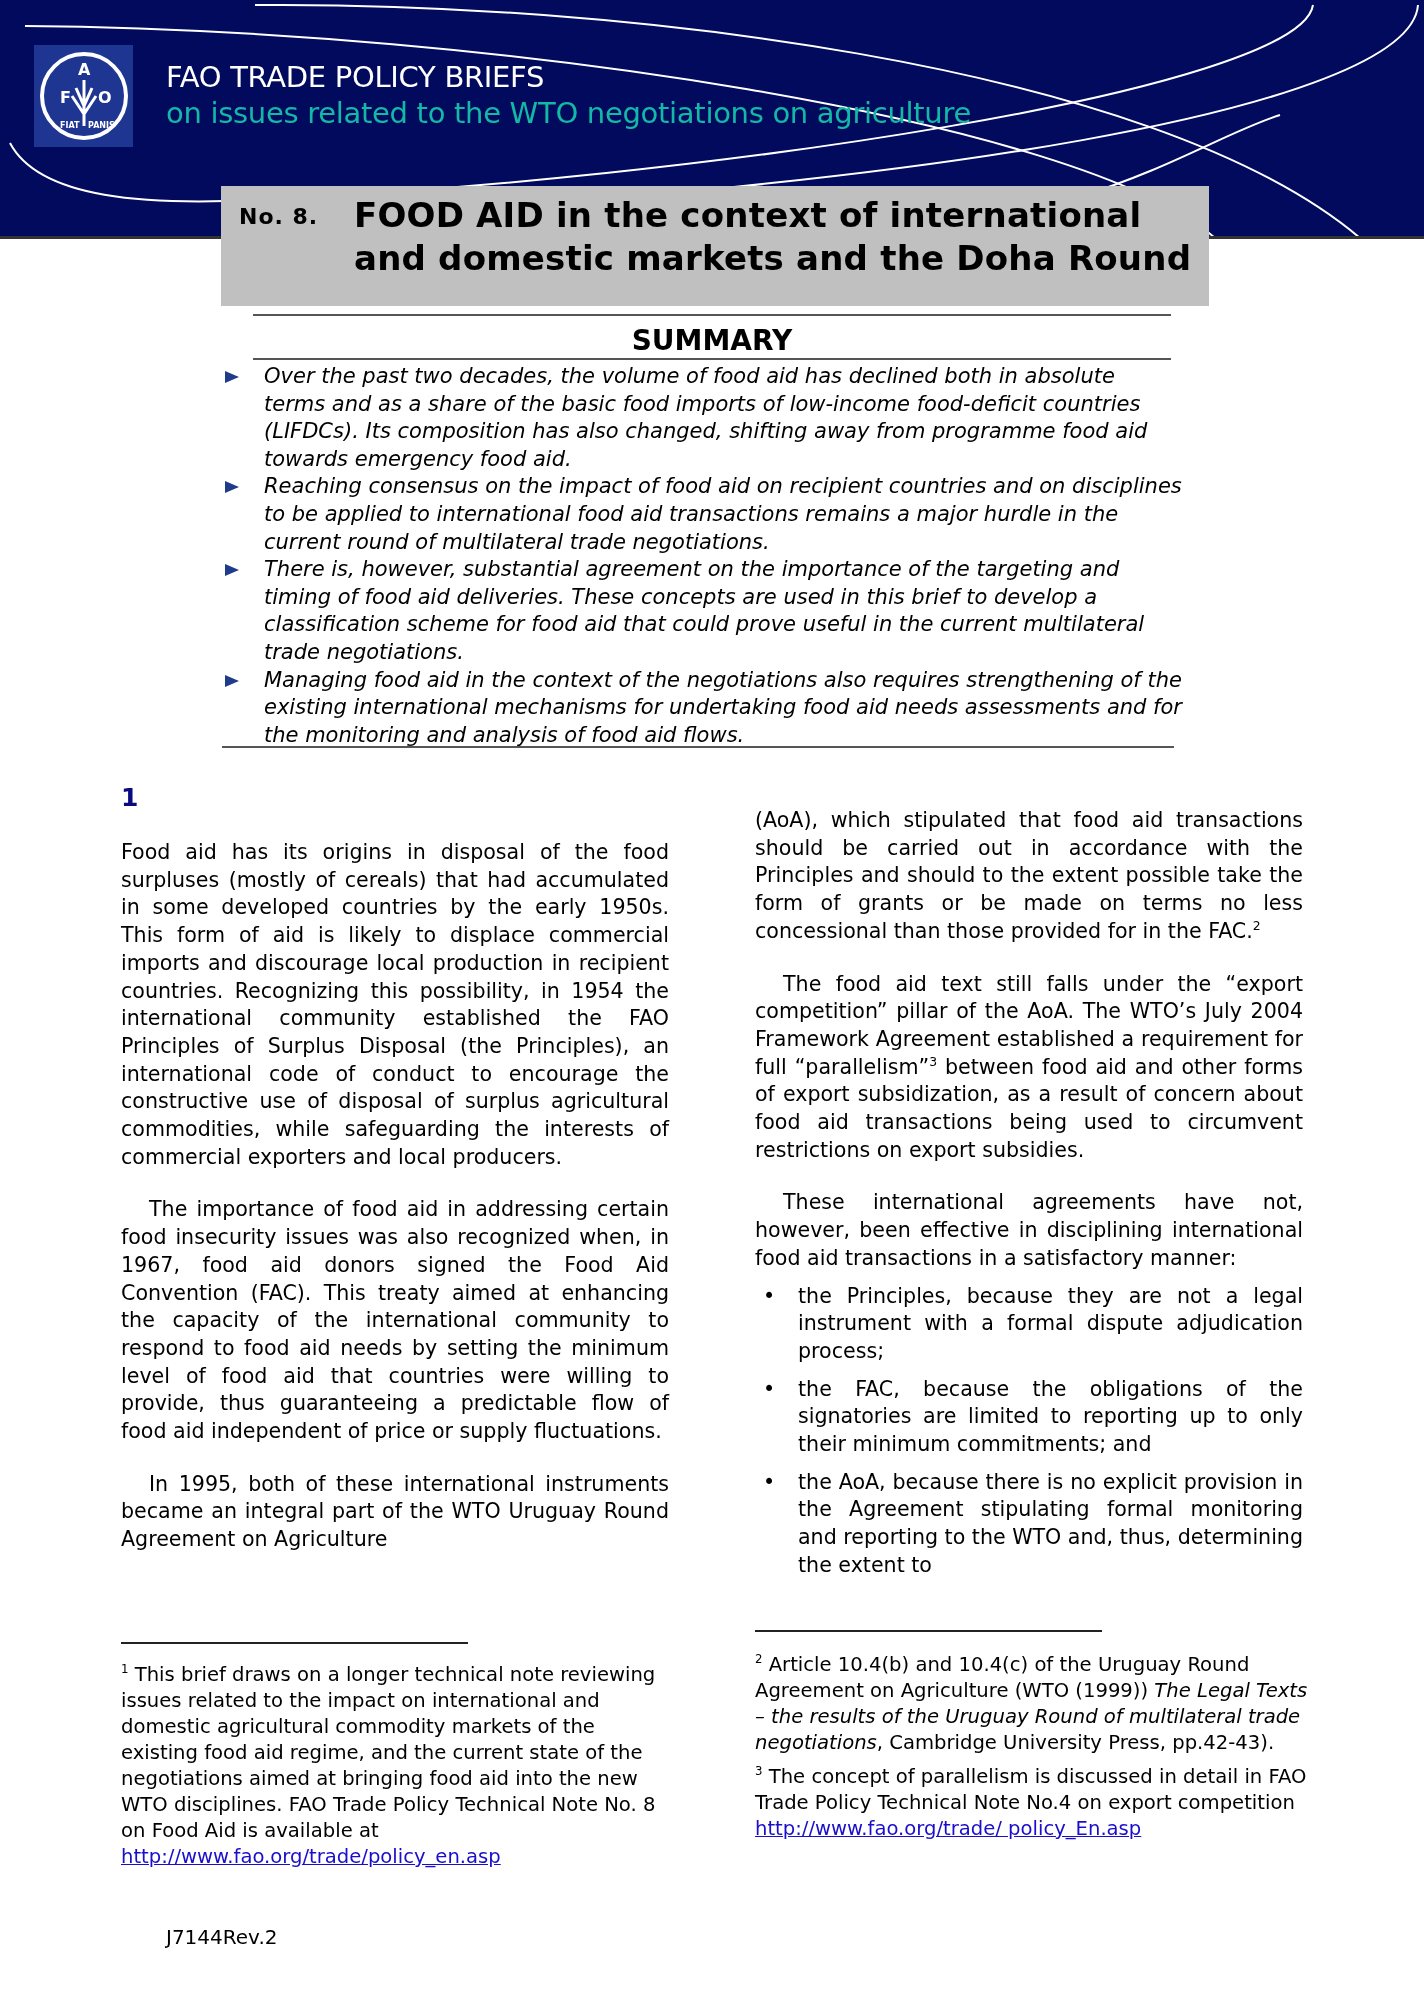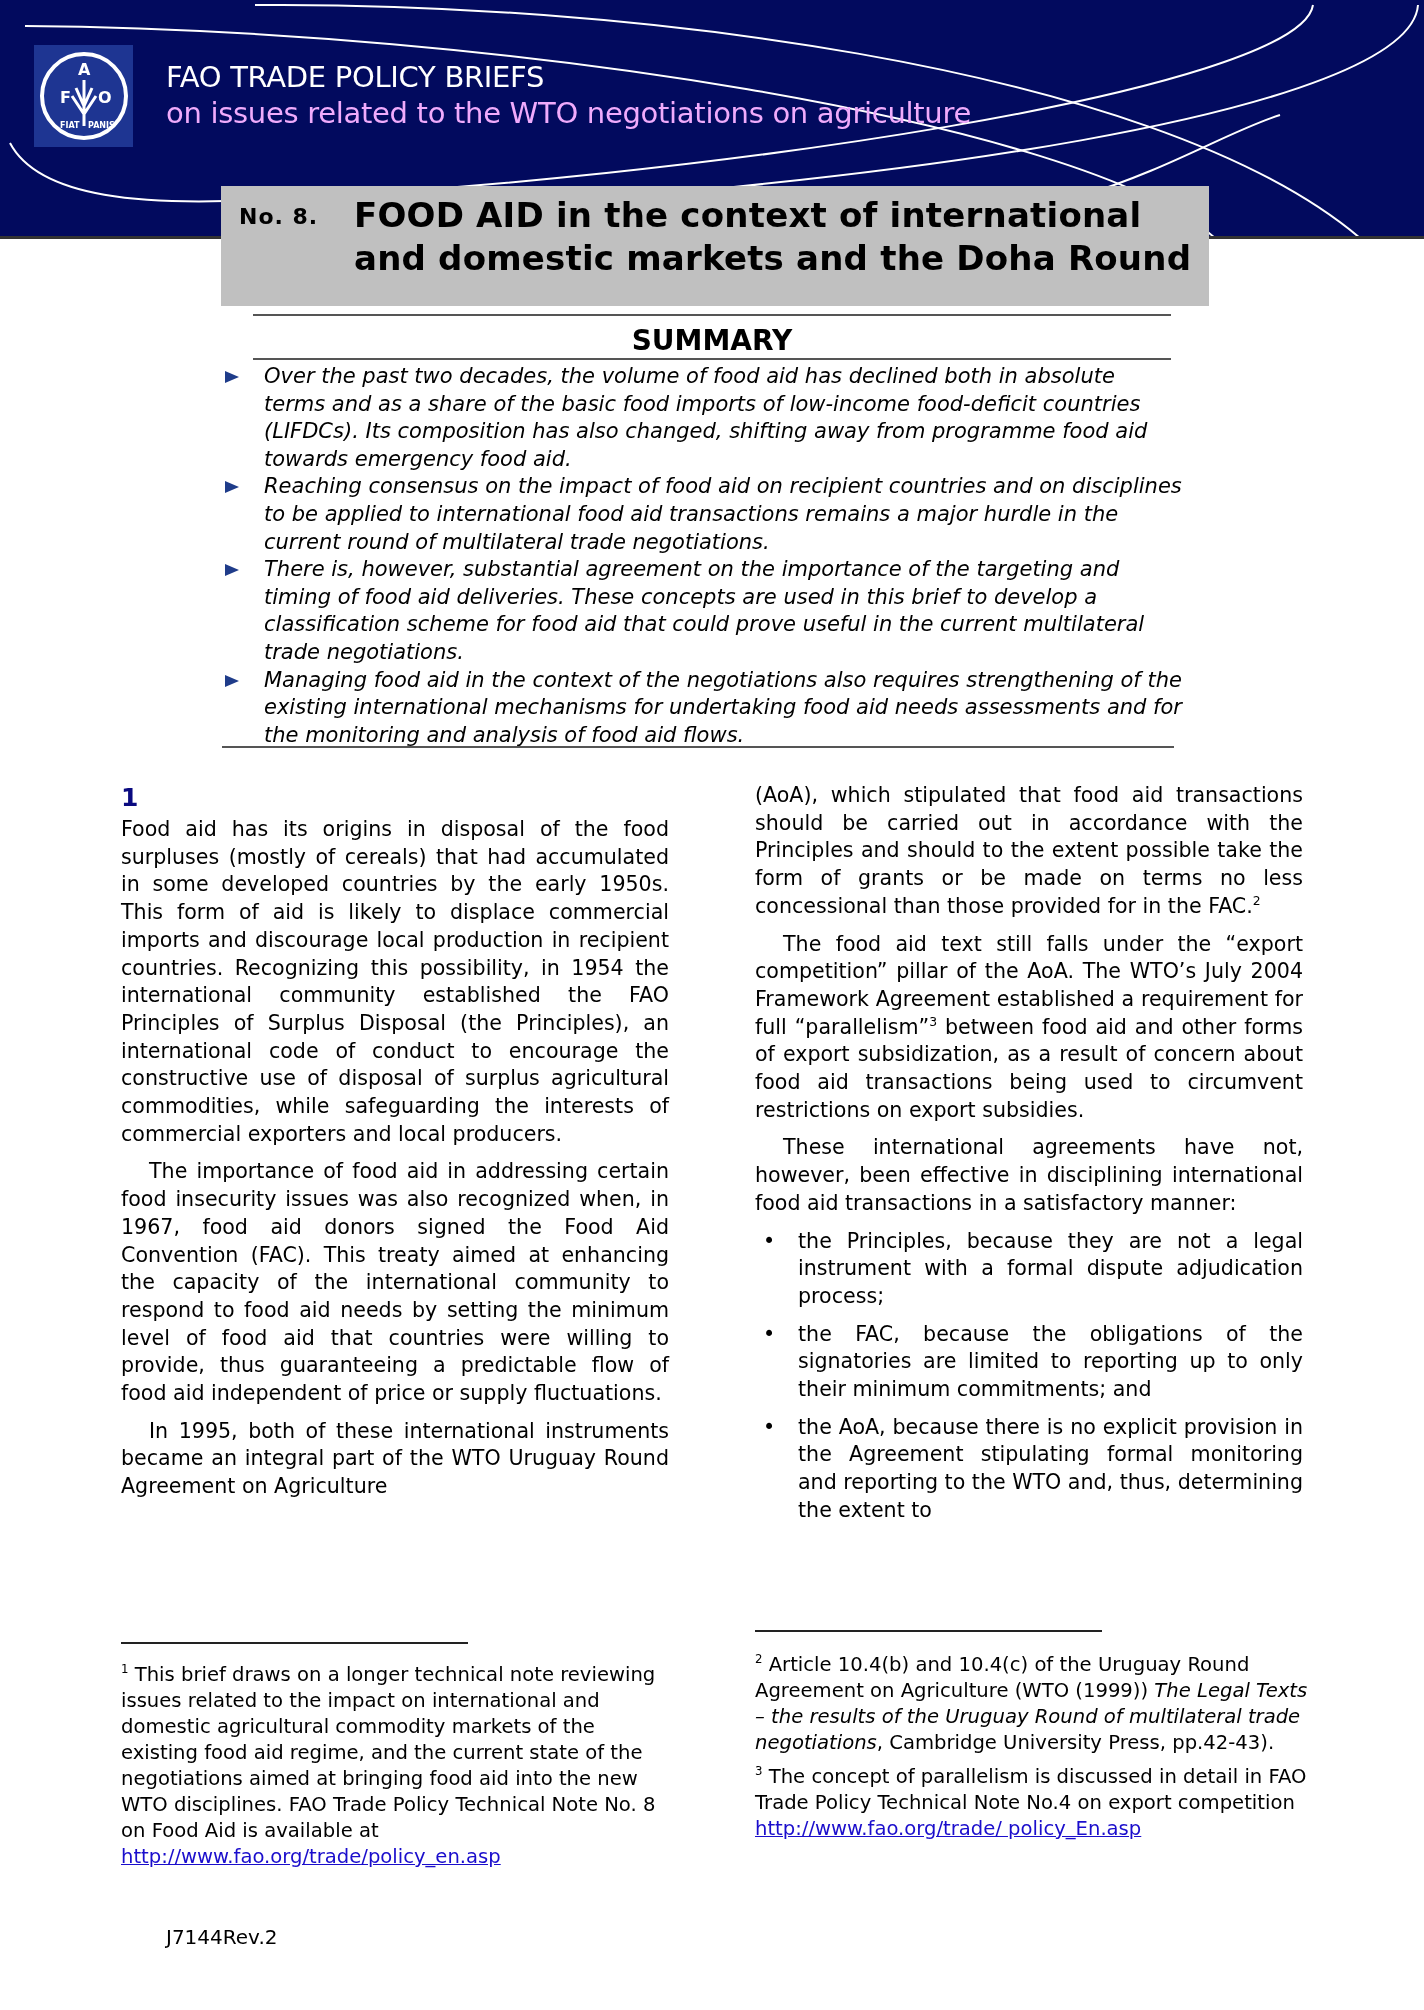--- a/index.html
+++ b/index.html
@@ -5,41 +5,41 @@
     * { box-sizing: border-box; margin: 0; padding: 0; }
     html, body { width: 1424px; height: 2010px; background: #ffffff; overflow: hidden; }
     body { position: relative; font-family: "DejaVu Sans", "Liberation Sans", sans-serif; color: #000; }
 
     .header { position: absolute; left: 0; top: 0; width: 1424px; height: 238px; background: #020a5e; overflow: hidden; }
     .header-shadow { position: absolute; left: 0; top: 236px; width: 1424px; height: 3px; background: #333; }
     .header svg.arcs { position: absolute; left: 0; top: 0; }
     .logo { position: absolute; left: 34px; top: 45px; width: 99px; height: 102px; background: #1e3592; display: flex; align-items: center; justify-content: center; }
     .logo svg { display: block; }
     .series-title { position: absolute; left: 166px; top: 60px; color: #fff; font-family: "DejaVu Sans", sans-serif; font-size: 29px; line-height: 34px; letter-spacing: -0.3px; font-weight: normal; }
-    .series-sub { position: absolute; left: 166px; top: 96px; color: #f0abfc; font-family: "DejaVu Sans", sans-serif; font-size: 29px; line-height: 34px; letter-spacing: -0.3px; }
+    .series-sub { position: absolute; left: 166px; top: 96px; color: #14b8a6; font-family: "DejaVu Sans", sans-serif; font-size: 29px; line-height: 34px; letter-spacing: -0.3px; }
 
     .title-box { position: absolute; left: 221px; top: 186px; width: 988px; height: 120px; background: #c0c0c0; padding-left: 36px; }
     .title-no { position: absolute; left: 18px; top: 18px; font-size: 22px; font-weight: bold; letter-spacing: 1px; }
     .title-main { position: absolute; left: 133px; top: 8px; font-size: 34px; line-height: 43px; font-weight: bold; white-space: nowrap; letter-spacing: 0.2px; }
 
     .summary-rule-top { position: absolute; left: 253px; top: 314px; width: 918px; height: 2px; background: #555; }
     .summary-title { position: absolute; left: 253px; top: 324px; width: 918px; text-align: center; font-size: 28px; font-weight: bold; }
     .summary-rule-mid { position: absolute; left: 253px; top: 358px; width: 918px; height: 2px; background: #555; }
     .summary-list { position: absolute; left: 222px; top: 363px; width: 960px; list-style: none; }
     .summary-list li { position: relative; padding-left: 42px; font-style: italic; font-size: 21px; line-height: 27.6px; }
     .summary-list li .arrow { position: absolute; left: 3px; top: 8px; width: 0; height: 0; border-top: 6px solid transparent; border-bottom: 6px solid transparent; border-left: 14px solid #1f3c8a; }
     .summary-rule-bot { position: absolute; left: 222px; top: 746px; width: 952px; height: 2px; background: #555; }
 
     .col { position: absolute; width: 548px; font-size: 20.6px; line-height: 27.7px; text-align: justify; }
     .col-left { left: 121px; top: 782px; }
     .col-right { left: 755px; top: 782px; }
     .h1 { color: #0a0a80; font-weight: bold; font-size: 25px; line-height: 32px; display: flex; text-align: left; margin-bottom: 2px; }
     .h1 .num { width: 57px; flex: none; }
     sup { font-size: 60%; line-height: 0; vertical-align: super; }
-    .p { margin-bottom: 10px; }
+    .p { margin-bottom: 10px; margin-top: 25px; }
     .p.indent { text-indent: 28px; }
     .bullets { list-style: none; }
     .bullets li { position: relative; padding-left: 43px; margin-bottom: 10px; }
     .bullets li .dot { position: absolute; left: 8px; top: 0; }
 
     .fn-rule { position: absolute; height: 2px; background: #222; width: 347px; }
     .fn { position: absolute; width: 560px; font-size: 19.6px; line-height: 26px; text-align: left; }
     .fn a { color: #1a0dcc; text-decoration: underline; margin-top: 10px; }
     .fn .fn-item { margin-bottom: 8px; }
     .footer-code { position: absolute; left: 166px; top: 1925px; font-size: 20px; }

